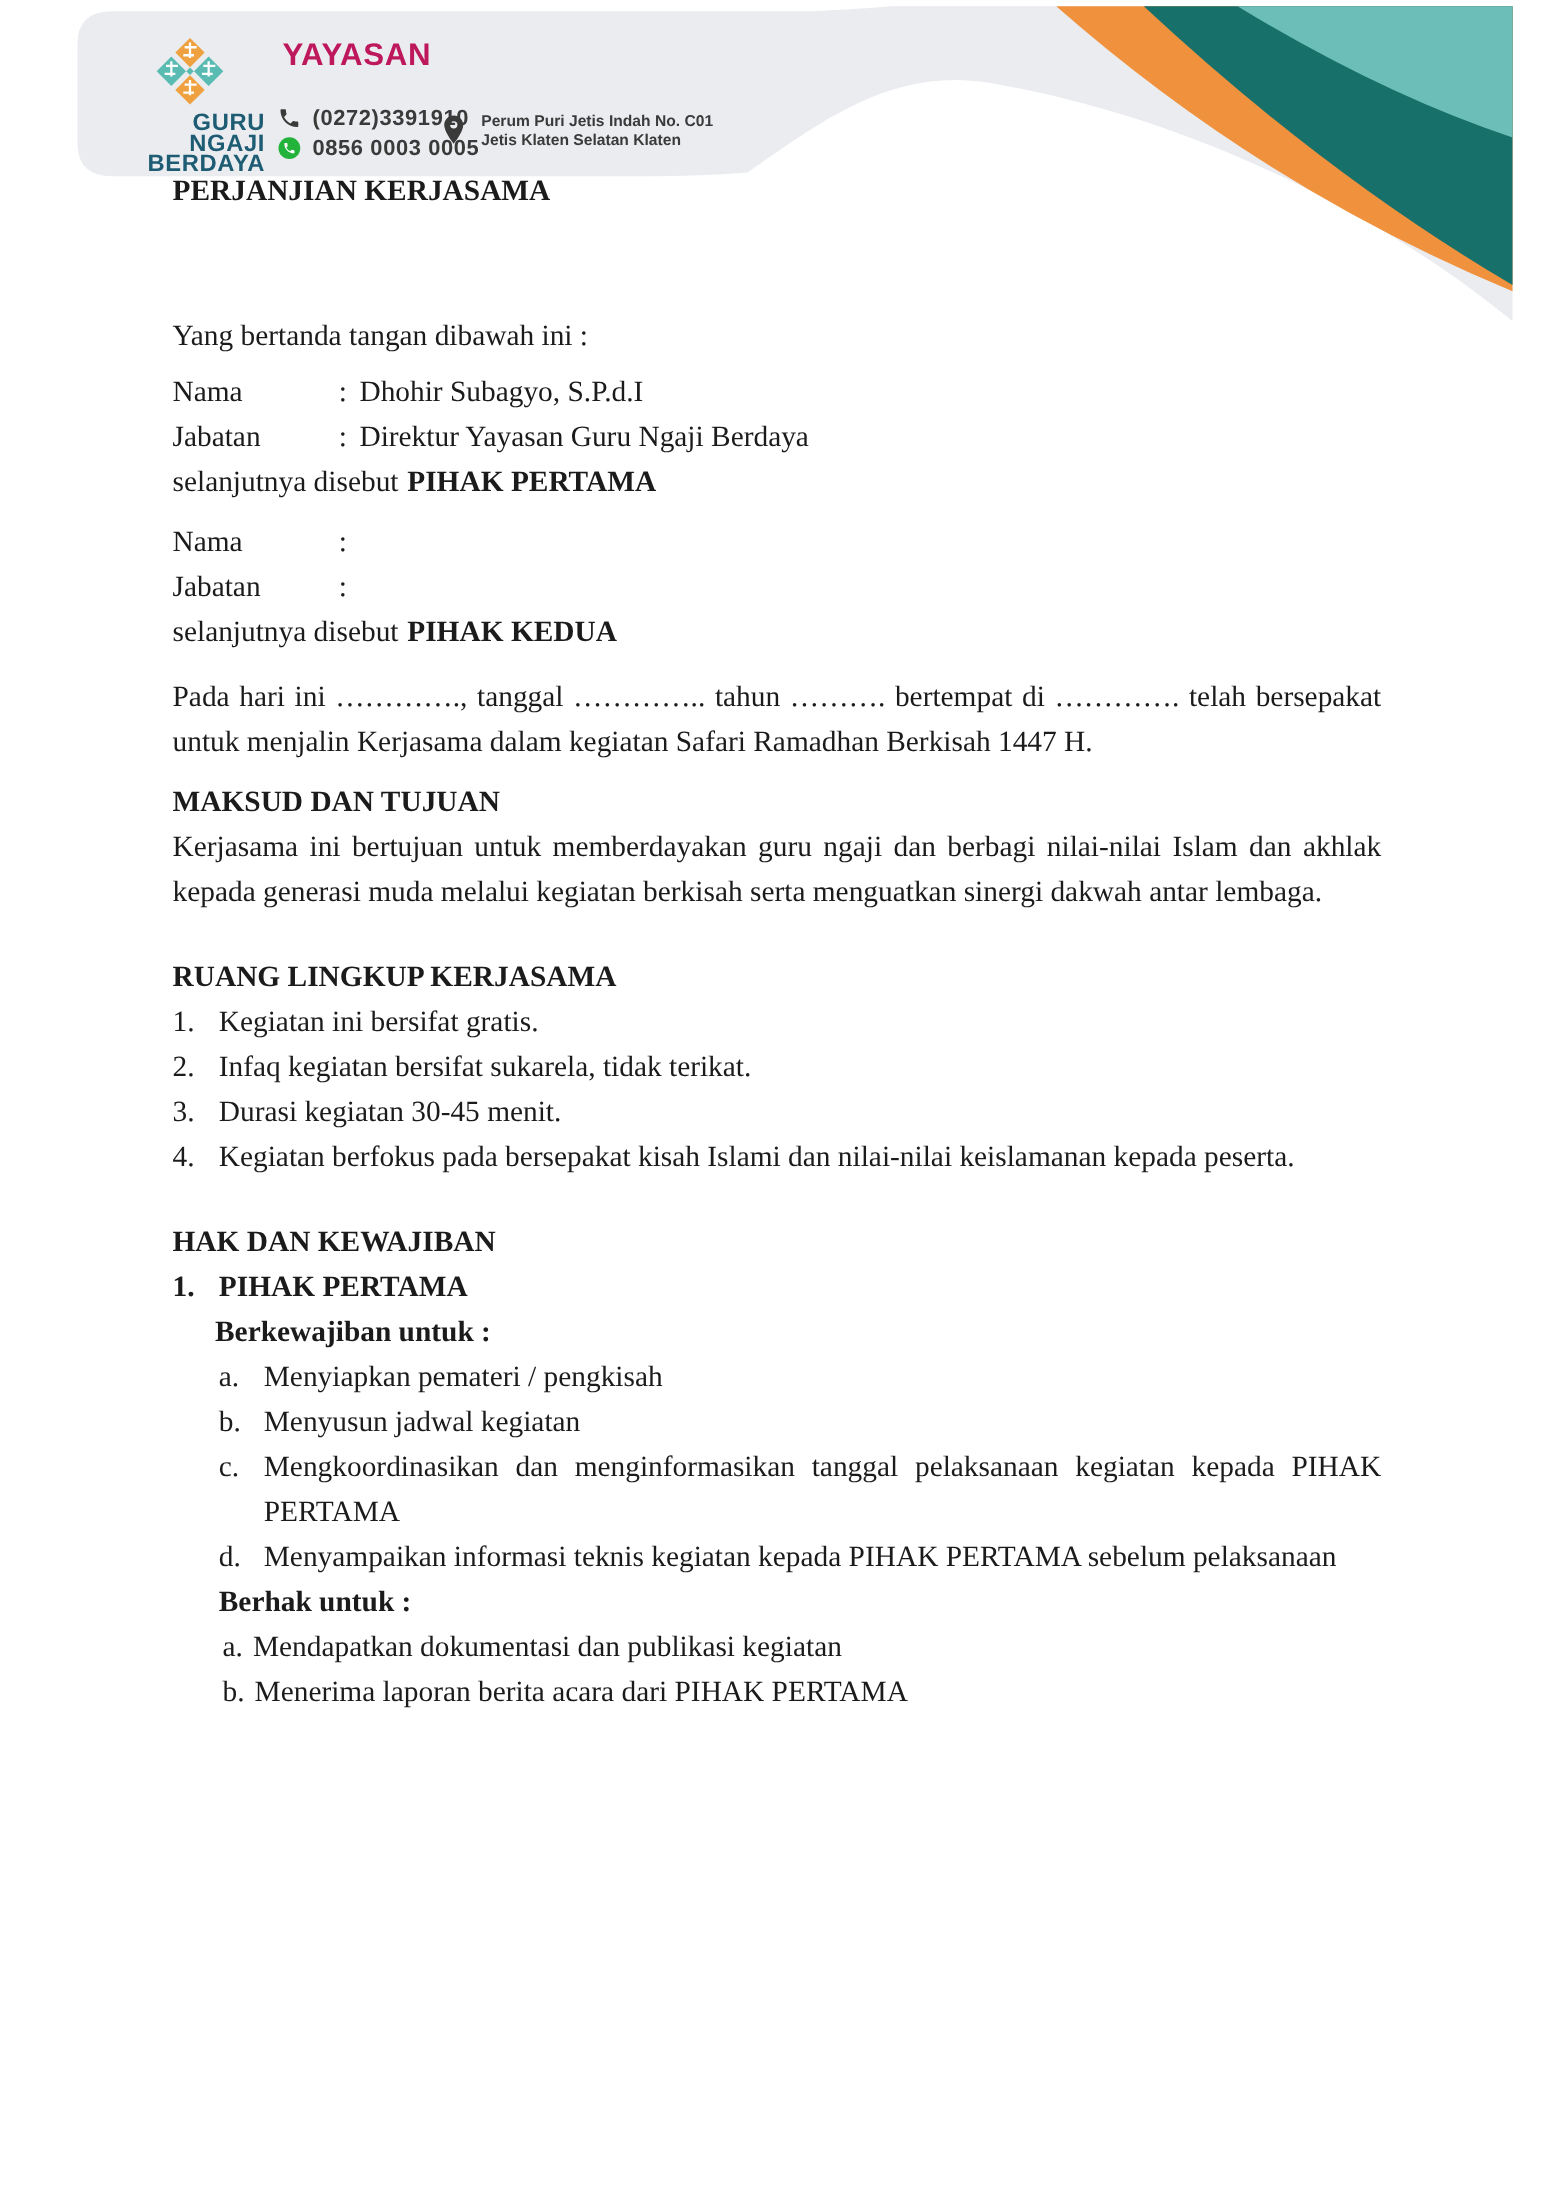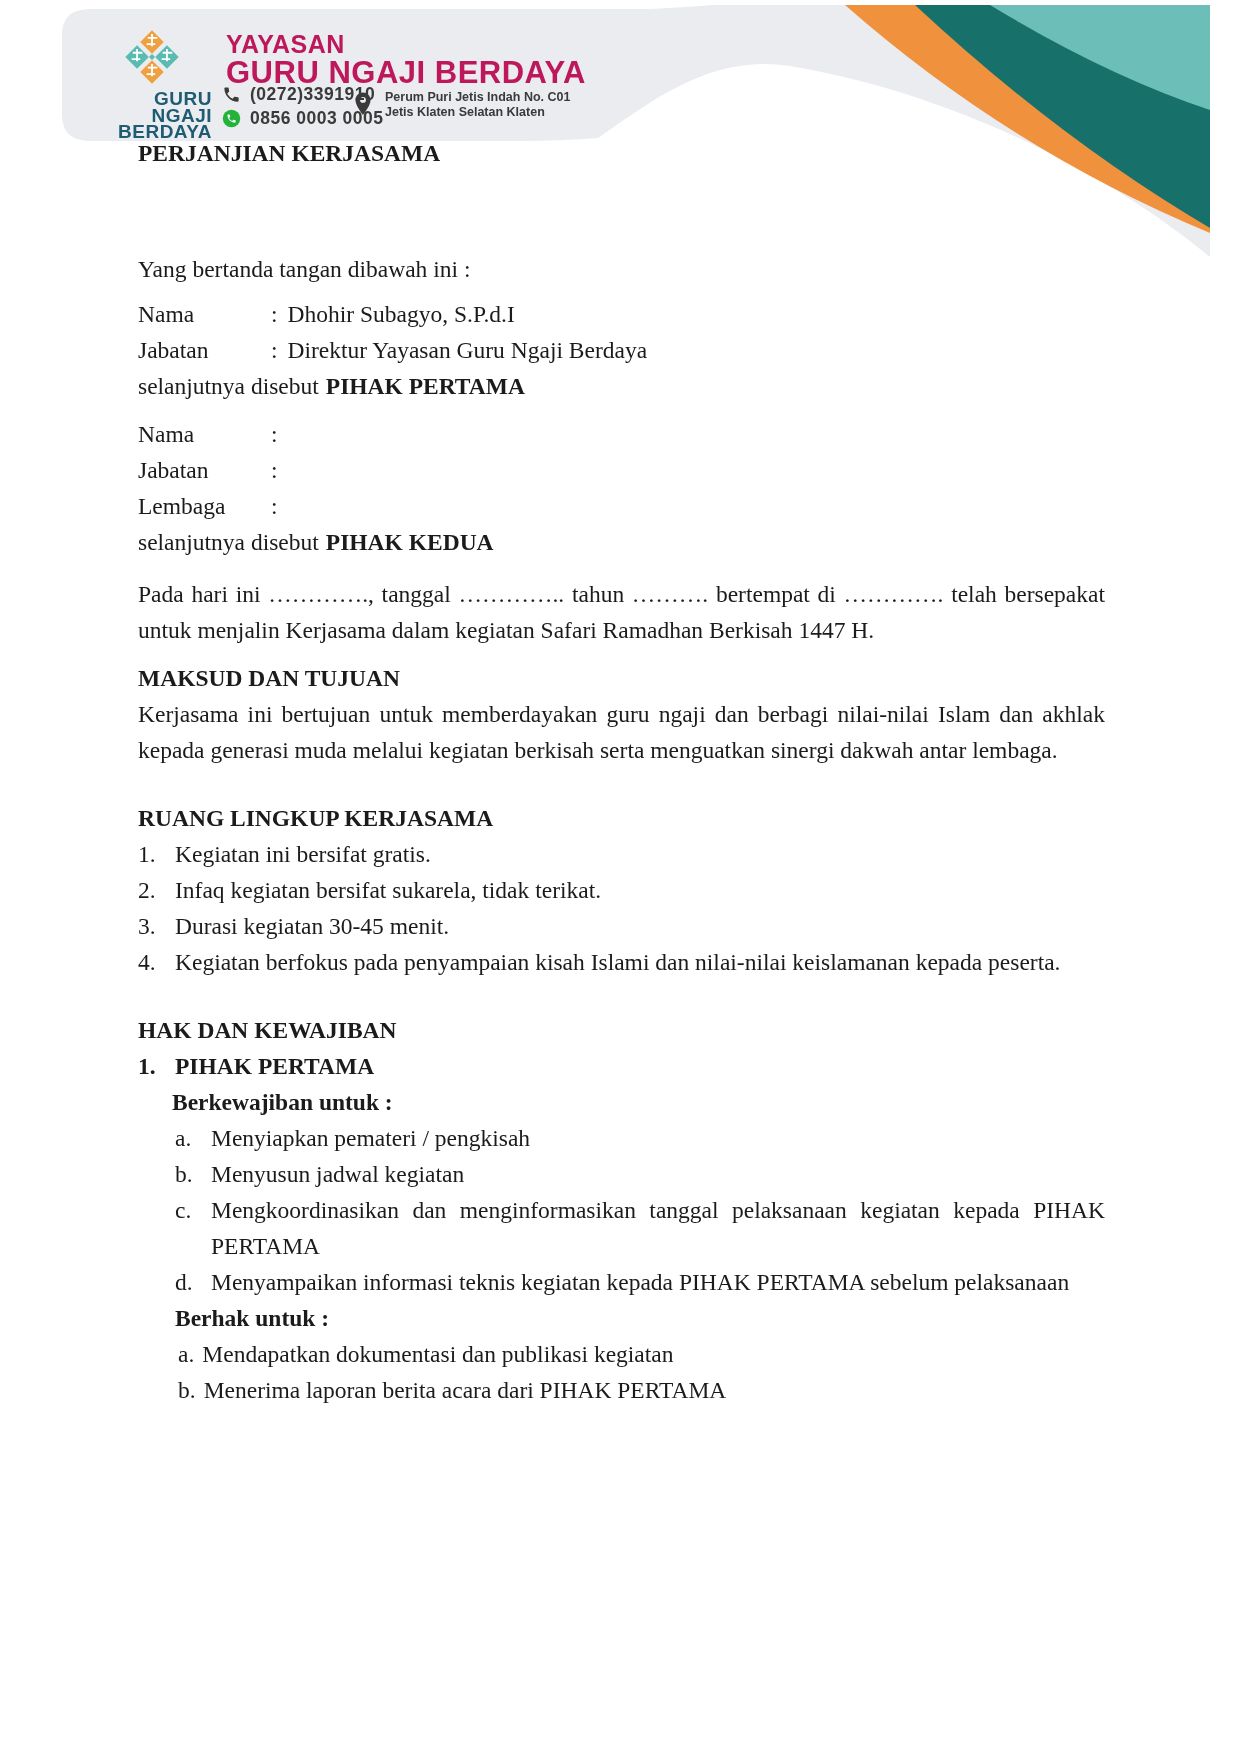--- a/index.html
+++ b/index.html
@@ -88,21 +88,20 @@
         <rect x="56" y="56" width="8" height="8" fill="#59bbb1" transform="rotate(45 60 60)"></rect>
       </g>
     </svg>
     <div class="logo-text">
       <div>GURU NGAJI</div>
       <div>BERDAYA</div>
     </div>
 
     <div class="org">
       <div class="org-l1">YAYASAN</div>
-      <div class="org-l2">GURU NGAJI BERDAYA</div>
     </div>
 
     <div class="contact contact-phone">
       <svg class="cicon" width="19" height="19" viewBox="0 0 24 24" aria-hidden="true">
         <path fill="#3a3a3a" d="M6.62 10.79c1.44 2.83 3.76 5.14 6.59 6.59l2.2-2.2c.27-.27.67-.36 1.02-.24 1.12.37 2.33.57 3.57.57.55 0 1 .45 1 1V20c0 .55-.45 1-1 1-9.39 0-17-7.61-17-17 0-.55.45-1 1-1h3.5c.55 0 1 .45 1 1 0 1.25.2 2.45.57 3.57.11.35.03.74-.25 1.02l-2.2 2.2z"></path>
       </svg>
       <span>(0272)3391910</span>
     </div>
 
     <div class="contact contact-wa">
@@ -141,23 +140,20 @@
     <p class="note">
       <span>selanjutnya disebut</span><b>PIHAK PERTAMA</b>
     </p>
 
     <p class="row mt-b">
       <span class="lbl">Nama</span><span class="sep">:</span><span></span>
     </p>
     <p class="row">
       <span class="lbl">Jabatan</span><span class="sep">:</span><span></span>
     </p>
-    <p class="row">
-      <span class="lbl">Lembaga</span><span class="sep">:</span><span></span>
-    </p>
     <p class="note">
       <span>selanjutnya disebut</span><b>PIHAK KEDUA</b>
     </p>
 
     <p class="just mt-c">Pada hari ini …………., tanggal ………….. tahun ………. bertempat di …………. telah bersepakat untuk menjalin Kerjasama dalam kegiatan Safari Ramadhan Berkisah 1447 H.</p>
 
     <p class="h mt-b">MAKSUD DAN TUJUAN</p>
     <p class="just">Kerjasama ini bertujuan untuk memberdayakan guru ngaji dan berbagi nilai-nilai Islam dan akhlak kepada generasi muda melalui kegiatan berkisah serta menguatkan sinergi dakwah antar lembaga.</p>
 
     <p class="h mt-d">RUANG LINGKUP KERJASAMA</p>
@@ -168,21 +164,21 @@
     <div class="li">
       <span class="num">2.</span>
         <span>Infaq kegiatan bersifat sukarela, tidak terikat.</span>
     </div>
     <div class="li">
       <span class="num">3.</span>
         <span>Durasi kegiatan 30-45 menit.</span>
     </div>
     <div class="li">
       <span class="num">4.</span>
-        <span>Kegiatan berfokus pada penyampaian kisah Islami dan nilai-nilai keislamanan kepada peserta.</span>
+        <span>Kegiatan berfokus pada bersepakat kisah Islami dan nilai-nilai keislamanan kepada peserta.</span>
     </div>
 
     <p class="h mt-d">HAK DAN KEWAJIBAN</p>
     <div class="li h">
       <span class="num">1.</span>
         <span>PIHAK PERTAMA</span>
     </div>
     <p class="h ind-a">Berkewajiban untuk :</p>
 
     <div class="lia">

